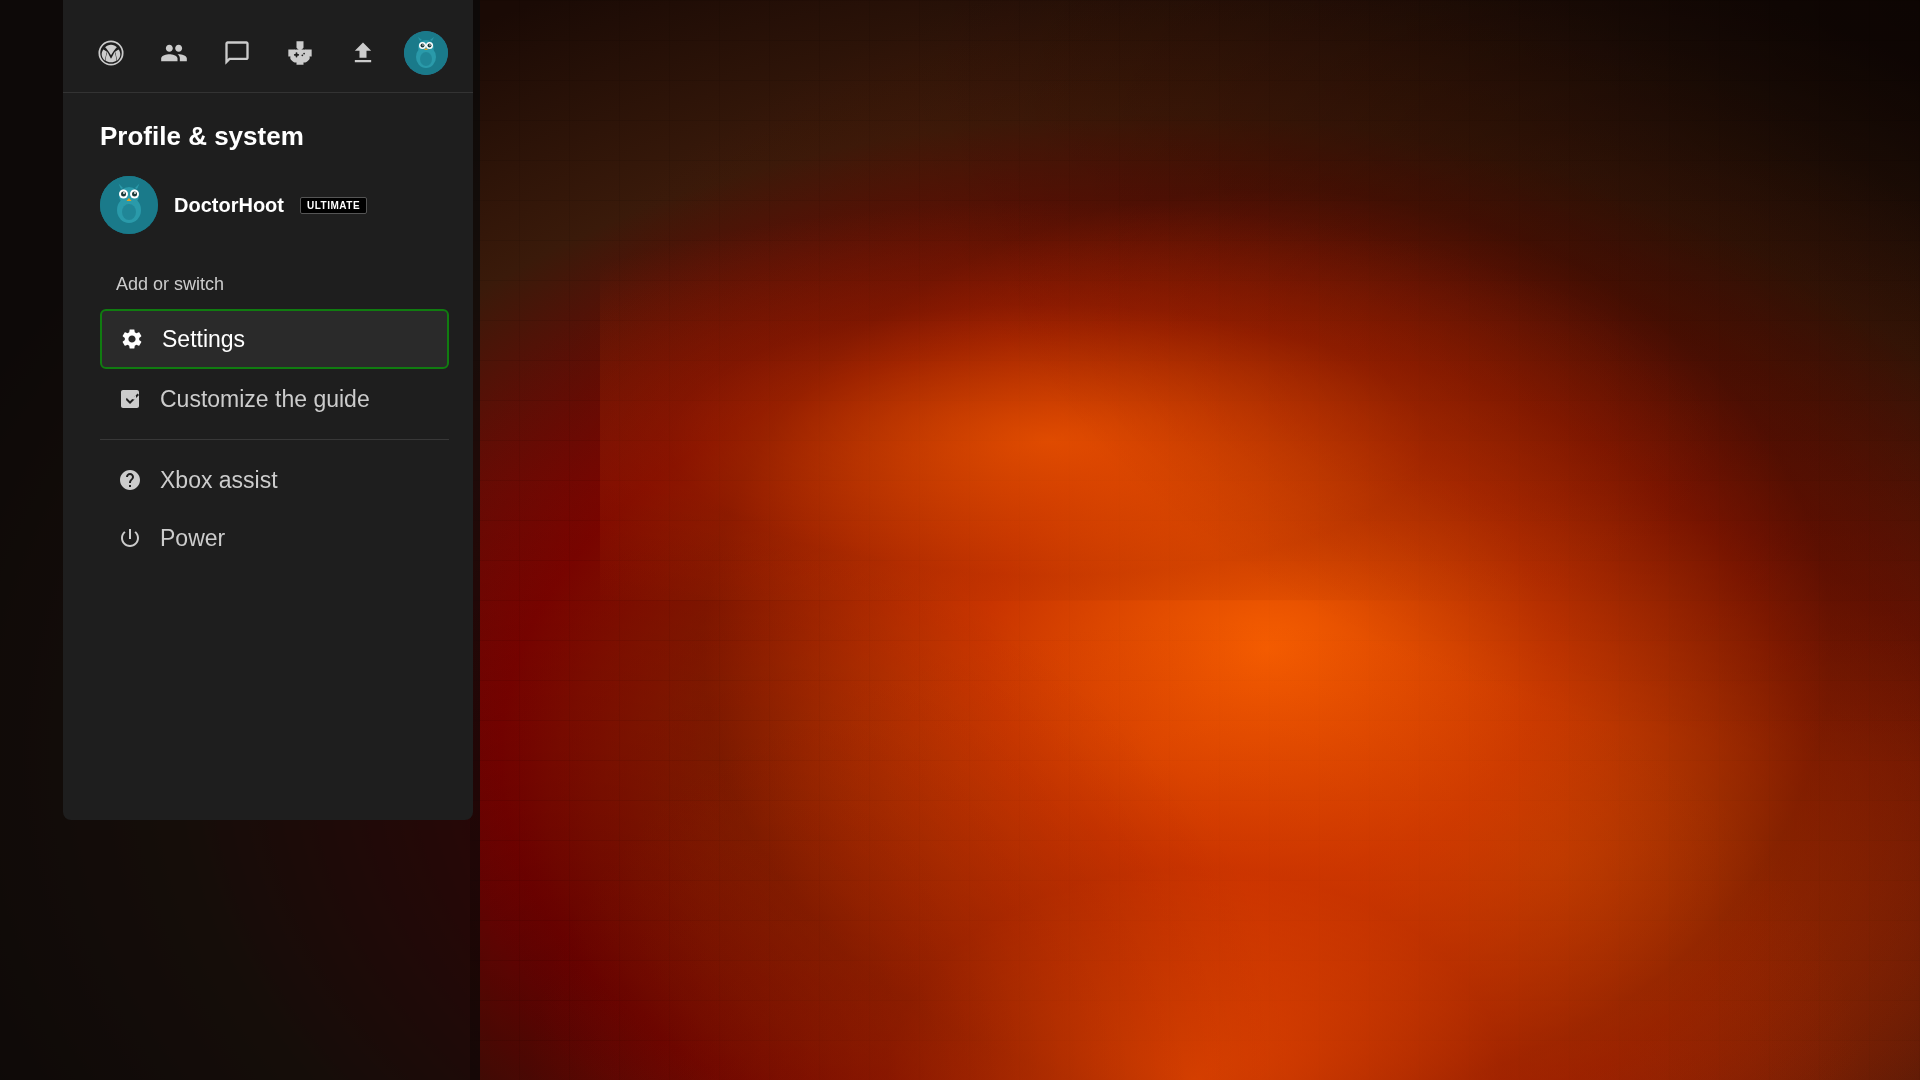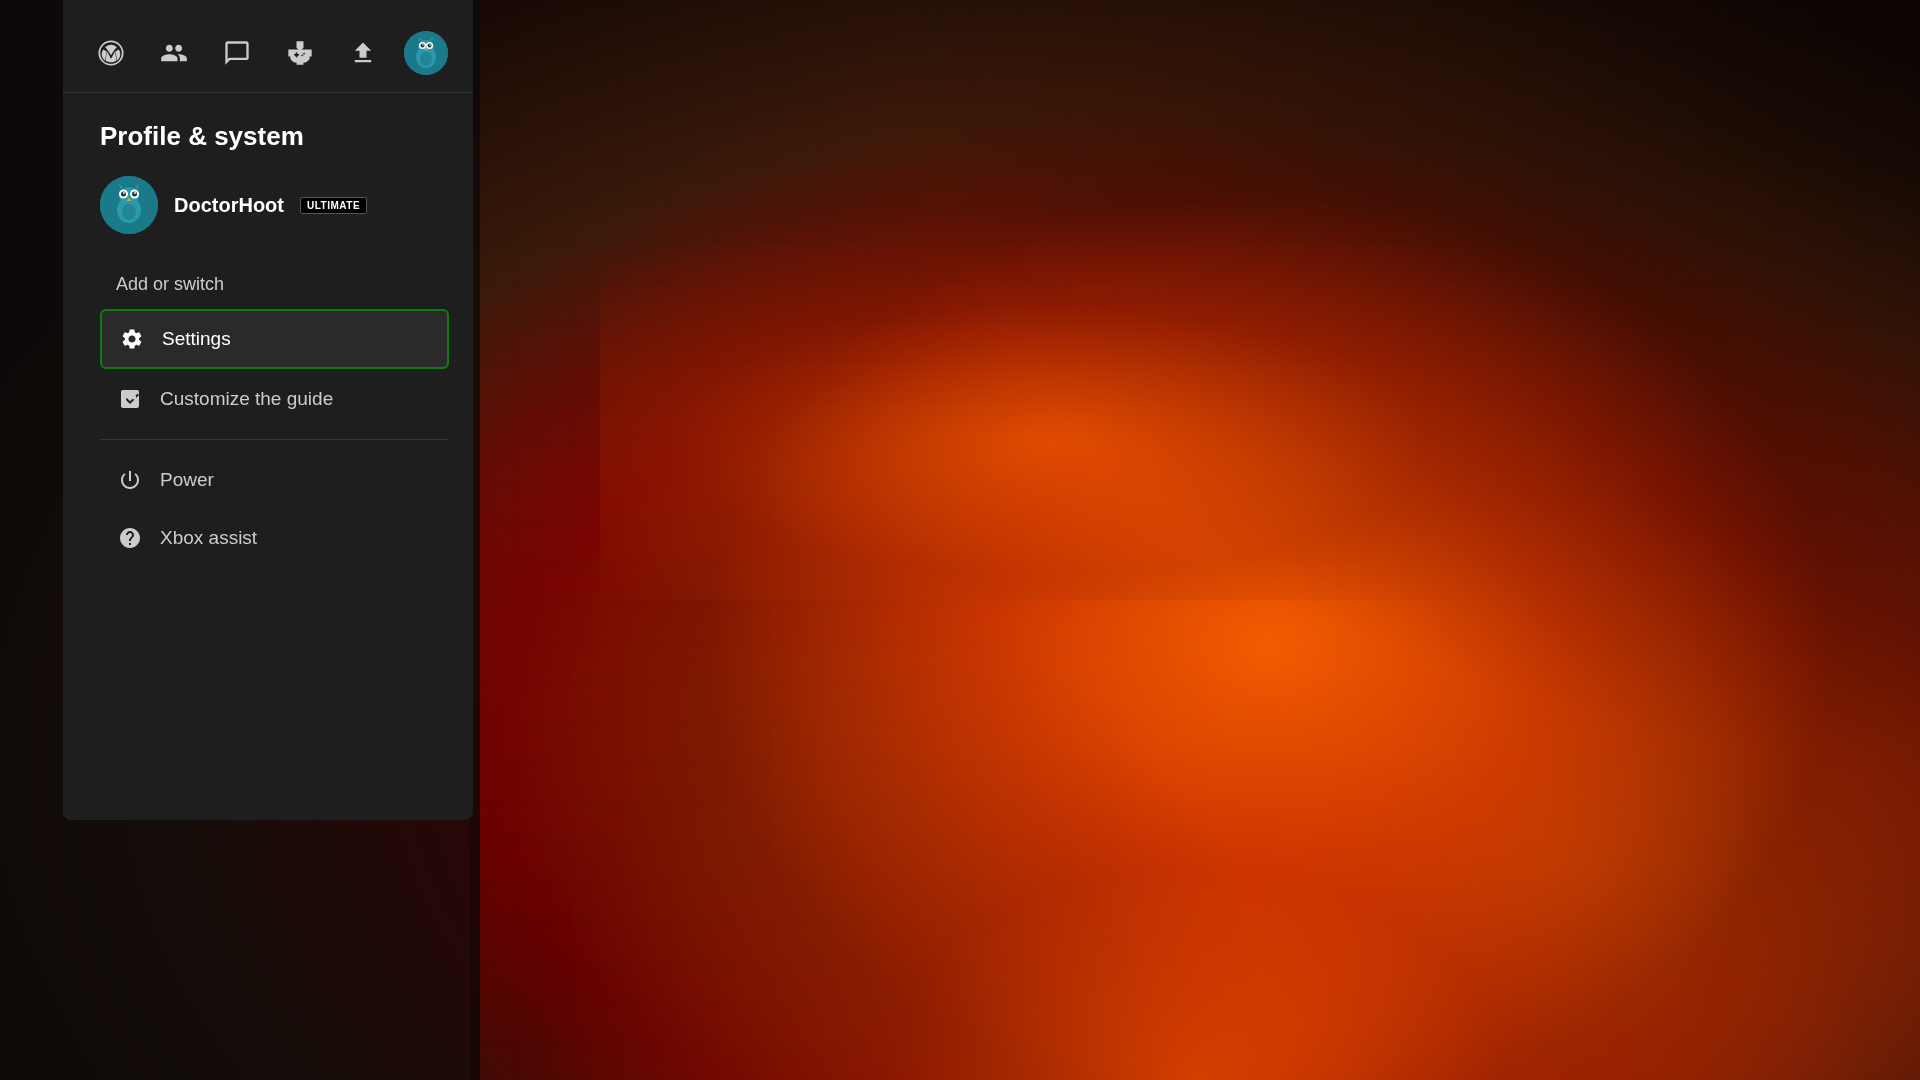--- a/index.html
+++ b/index.html
@@ -196,21 +196,21 @@
       margin-bottom: 2px;
     }
 
     .menu-item.selected {
       background: #2a2a2a;
       border: 2px solid #107c10;
       color: #ffffff;
     }
 
     .menu-item-text {
-      font-size: 19px;
+      font-size: 23px;
       color: inherit;
     }
 
     .menu-item-icon {
       width: 28px;
       height: 28px;
       display: flex;
       align-items: center;
       justify-content: center;
       flex-shrink: 0;
@@ -430,29 +430,29 @@
         </svg>
       </div>
       <span class="menu-item-text">Customize the guide</span>
     </div>
 
     <div class="menu-divider"></div>
 
     <div class="menu-item">
       <div class="menu-item-icon">
         <svg viewBox="0 0 24 24" xmlns="http://www.w3.org/2000/svg" fill="#ccc">
-          <path d="M13 3h-2v10h2V3zm4.83 2.17l-1.42 1.42C17.99 7.86 19 9.81 19 12c0 3.87-3.13 7-7 7s-7-3.13-7-7c0-2.19 1.01-4.14 2.58-5.42L6.17 5.17C4.23 6.82 3 9.26 3 12c0 4.97 4.03 9 9 9s9-4.03 9-9c0-2.74-1.23-5.18-3.17-6.83z"></path>
+          <path d="M12 2C6.48 2 2 6.48 2 12s4.48 10 10 10 10-4.48 10-10S17.52 2 12 2zm1 17h-2v-2h2v2zm2.07-7.75l-.9.92C13.45 12.9 13 13.5 13 15h-2v-.5c0-1.1.45-2.1 1.17-2.83l1.24-1.26c.37-.36.59-.86.59-1.41 0-1.1-.9-2-2-2s-2 .9-2 2H8c0-2.21 1.79-4 4-4s4 1.79 4 4c0 .88-.36 1.68-.93 2.25z"></path>
         </svg>
       </div>
-      <span class="menu-item-text">Power</span>
+      <span class="menu-item-text">Xbox assist</span>
     </div>
 
     <div class="menu-item">
       <div class="menu-item-icon">
         <svg viewBox="0 0 24 24" xmlns="http://www.w3.org/2000/svg" fill="#ccc">
-          <path d="M12 2C6.48 2 2 6.48 2 12s4.48 10 10 10 10-4.48 10-10S17.52 2 12 2zm1 17h-2v-2h2v2zm2.07-7.75l-.9.92C13.45 12.9 13 13.5 13 15h-2v-.5c0-1.1.45-2.1 1.17-2.83l1.24-1.26c.37-.36.59-.86.59-1.41 0-1.1-.9-2-2-2s-2 .9-2 2H8c0-2.21 1.79-4 4-4s4 1.79 4 4c0 .88-.36 1.68-.93 2.25z"></path>
+          <path d="M13 3h-2v10h2V3zm4.83 2.17l-1.42 1.42C17.99 7.86 19 9.81 19 12c0 3.87-3.13 7-7 7s-7-3.13-7-7c0-2.19 1.01-4.14 2.58-5.42L6.17 5.17C4.23 6.82 3 9.26 3 12c0 4.97 4.03 9 9 9s9-4.03 9-9c0-2.74-1.23-5.18-3.17-6.83z"></path>
         </svg>
       </div>
-      <span class="menu-item-text">Xbox assist</span>
+      <span class="menu-item-text">Power</span>
     </div>
 
   </div>
 </div>
 
 </body></html>

